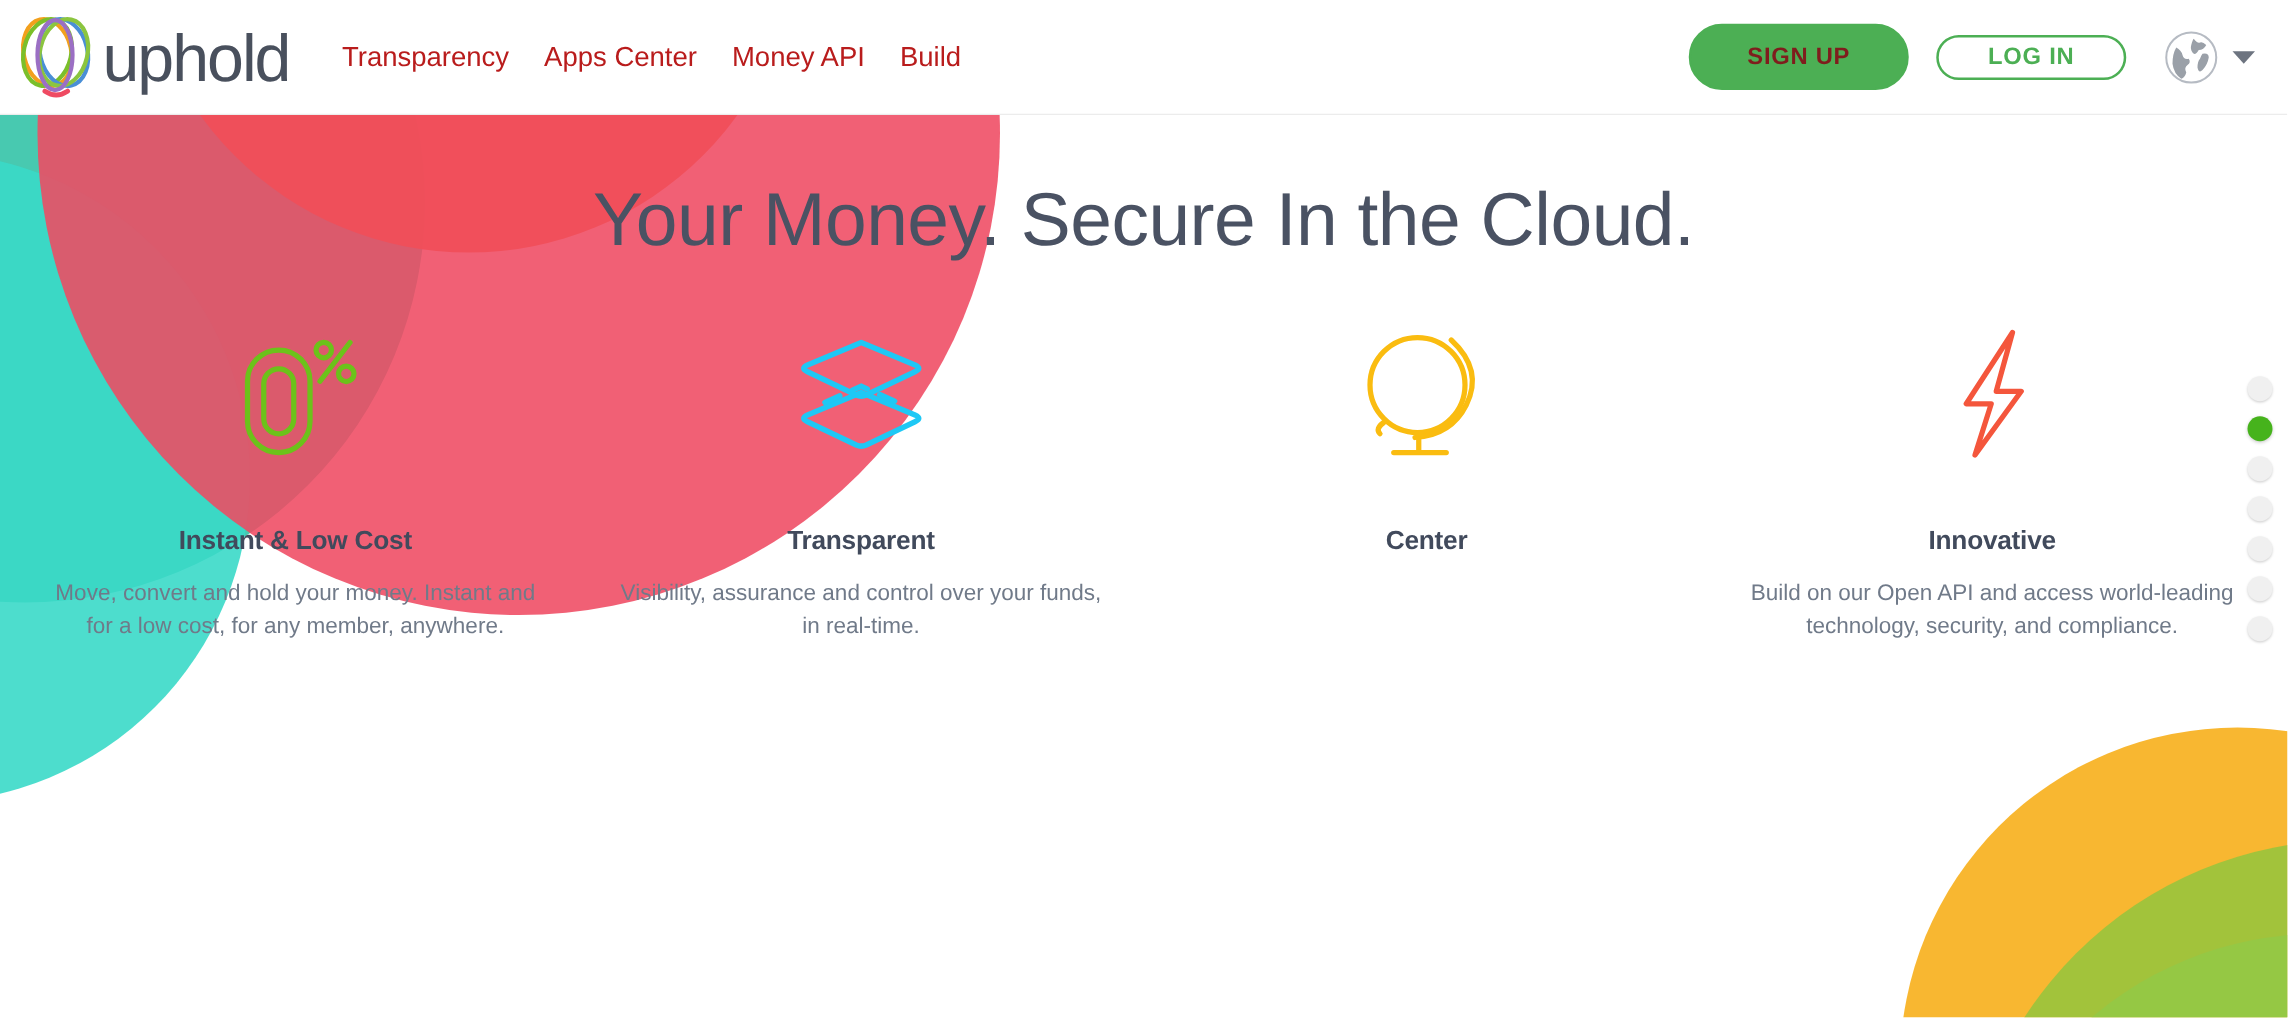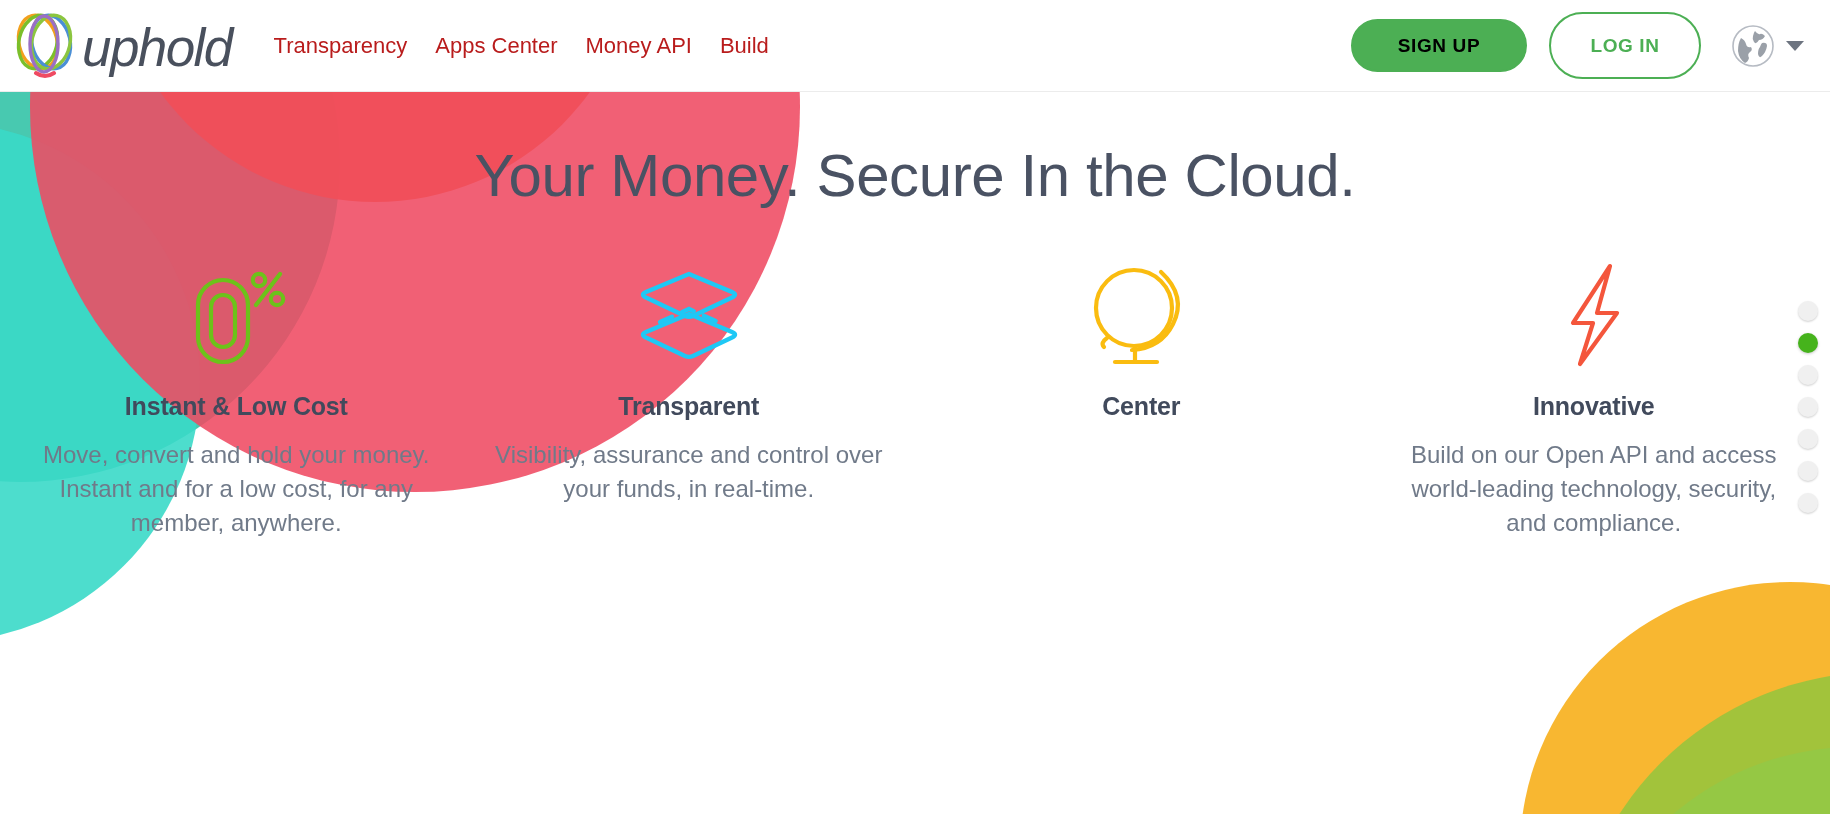--- a/index.html
+++ b/index.html
@@ -116,21 +116,20 @@
   }
   .brand-mark { width: 62px; height: 70px; display: block; flex: 0 0 auto; }
   .brand-word {
     font-size: 53px;
     letter-spacing: -1.6px;
     color: #49505d;
     font-weight: 400;
     line-height: 1;
     position: relative;
     top: 2px;
-    font-style: italic;
   }
 
   .nav {
     display: flex;
     align-items: center;
     gap: 28px;
     margin-left: 42px;
     flex: 0 0 auto;
   }
   .nav-link {
@@ -156,31 +155,31 @@
     border-radius: 40px;
     cursor: pointer;
     display: inline-flex;
     align-items: center;
     justify-content: center;
     white-space: nowrap;
     font-family: "Liberation Sans", sans-serif;
   }
   .btn-signup {
     background: #4caf54;
-    color: #000000;
+    color: #7f1d1d;
     border: 2px solid #4caf54;
     width: 176px;
     height: 53px;
   }
   .btn-login {
     background: #ffffff;
     color: #4caf54;
     border: 2px solid #4caf54;
     width: 152px;
-    height: 67px;
+    height: 36px;
   }
 
   .locale {
     display: flex;
     align-items: center;
     gap: 11px;
     cursor: pointer;
     margin-left: 8px;
   }
   .globe-btn { width: 44px; height: 44px; display: block; }
@@ -222,29 +221,30 @@
     padding: 0 26px;
   }
   .feature-icon {
     height: 110px;
     display: flex;
     align-items: center;
     justify-content: center;
     margin-bottom: 22px;
   }
   .feature-title {
-    font-size: 25px;
+    font-size: 21px;
     font-weight: bold;
     color: #414a5c;
     margin-bottom: 17px;
     text-align: center;
     letter-spacing: -0.2px;
+    margin-top: 29px;
   }
   .feature-desc {
-    font-size: 24px;
+    font-size: 18px;
     line-height: 1.42;
     color: #707a89;
     text-align: center;
     max-width: 420px;
   }
 
   
   .pager {
     position: absolute;
     right: 12px;

